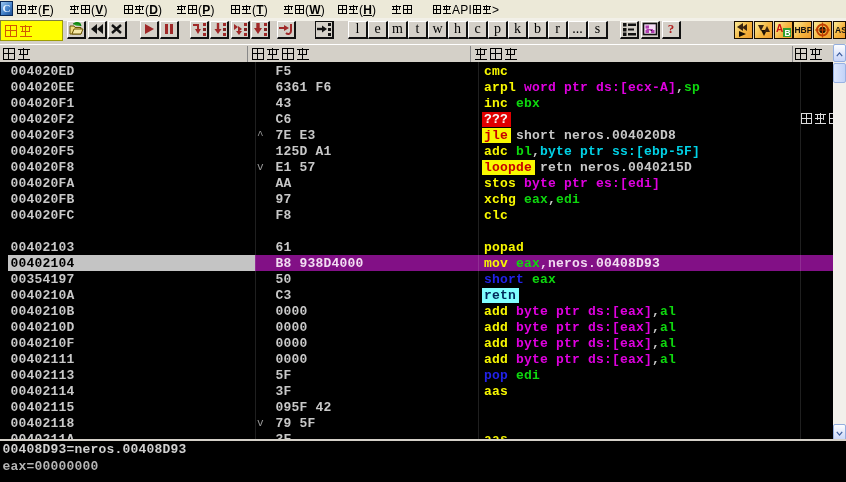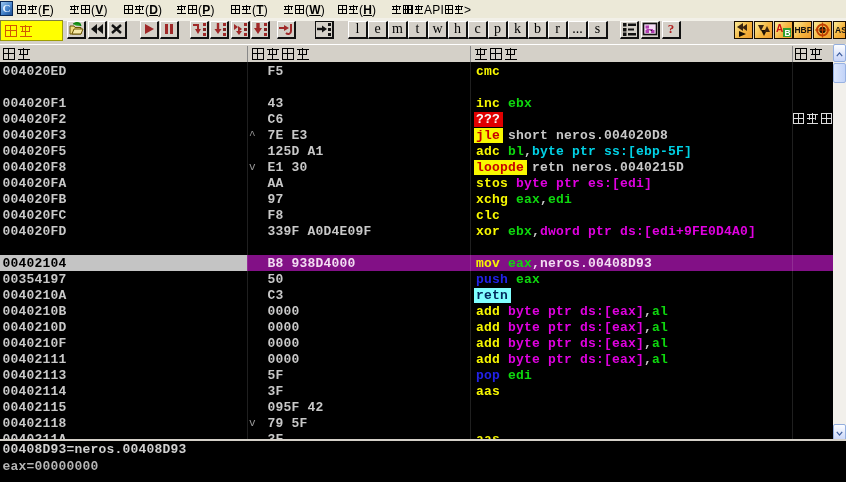--- a/index.html
+++ b/index.html
@@ -33,21 +33,21 @@
 #pausebox{position:absolute;left:0;top:-1px;width:63px;height:21px;background:#FFFF00;border:1px solid #A0A000;border-top-color:#808040;border-left-color:#808040}
 .tb{position:absolute;top:0;width:19px;height:18px;background:#D4D0C8;border-top:1px solid #FFF;border-left:1px solid #FFF;border-right:2px solid #111;border-bottom:2px solid #111}
 .tb svg{position:absolute;left:0;top:0}
 .lb{position:absolute;top:0;width:20px;height:18px;background:#D4D0C8;border-top:1px solid #FFF;border-left:1px solid #FFF;border-right:2px solid #111;border-bottom:2px solid #111;font:14px "Liberation Serif",serif;color:#000;text-align:center;line-height:14px;letter-spacing:0}
 .ob{position:absolute;top:0;width:19px;height:18px;background:linear-gradient(125deg,#FAE288 10%,#F5B53F 55%,#EF9D2E 100%);border:1px solid #1A0E00}
 .ob svg{position:absolute;left:0;top:0}
 
 #chead{position:absolute;left:0;top:44px;width:846px;height:18px;background:#D4D0C8;border-top:1px solid #FFF}
 .hsep{position:absolute;top:1px;height:16px;width:1px;background:#888}
 
-#list{position:absolute;left:0;top:62px;width:833px;height:377px;background:#000;overflow:hidden}
+#list{position:absolute;left:8px;top:62px;width:833px;height:377px;background:#000;overflow:hidden}
 .r{position:absolute;left:0;width:833px;height:16px;line-height:17.5px;white-space:pre}
 .a{position:absolute;left:2.5px;color:#C8C8C8}
 .h{position:absolute;left:267.5px;color:#C8C8C8}
 .d{position:absolute;left:476px}
 .ar{position:absolute;left:249px;color:#989898;font-weight:normal;font-size:11px}
 .Y{color:#F8F800}.G{color:#0ED80E}.M{color:#E000E0}.C{color:#00D2E6}.W{color:#C8C8C8}.B{color:#2222E8}
 .J{background:#F8F800;color:#C80000;padding:0 2.5px;margin:4px -2.5px}
 .X{background:#E00000;color:#F8F8F8;padding:0 2.5px;margin:0 -2.5px}
 .R{background:#80FFFF;color:#00285A;padding:0 2.5px;margin:0 -2.5px}
 .selA{position:absolute;left:0;top:0;width:247px;height:16px;background:#C4C4C4}
@@ -64,21 +64,21 @@
 </style></head><body>
 <div id="menu">
 <span class="mi" style="left:16px"><s class="q q11"></s><s class="q q2 q11"></s>(<u style="text-decoration:underline">F</u>)</span>
 <span class="mi" style="left:69px"><s class="q q2 q11"></s><s class="q q11"></s>(<u style="text-decoration:underline">V</u>)</span>
 <span class="mi" style="left:123px"><s class="q q11"></s><s class="q q2 q11"></s>(<u style="text-decoration:underline">D</u>)</span>
 <span class="mi" style="left:176px"><s class="q q2 q11"></s><s class="q q11"></s>(<u style="text-decoration:underline">P</u>)</span>
 <span class="mi" style="left:230px"><s class="q q11"></s><s class="q q2 q11"></s>(<u style="text-decoration:underline">T</u>)</span>
 <span class="mi" style="left:283px"><s class="q q2 q11"></s><s class="q q11"></s>(<u style="text-decoration:underline">W</u>)</span>
 <span class="mi" style="left:337px"><s class="q q11"></s><s class="q q2 q11"></s>(<u style="text-decoration:underline">H</u>)</span>
 <span class="mi" style="left:391px"><s class="q q2 q11"></s><s class="q q11"></s></span>
-<span class="mi" style="left:404px"><s class="q q11" style="width:10px"></s><s class="q q2 q11" style="width:10px"></s>API<s class="q q11" style="width:10px"></s><s class="q q2 q11" style="width:10px"></s>&gt;</span>
+<span class="mi" style="left:432px"><s class="q q11" style="width:10px"></s><s class="q q2 q11" style="width:10px"></s>API<s class="q q11" style="width:10px"></s><s class="q q2 q11" style="width:10px"></s>&gt;</span>
 </div>
 <div id="appico">C</div>
 <div id="tbar">
 <div id="pausebox"><s class="q q14" style="color:#D25A00;margin:3px 0 0 3px"></s><s class="q q2 q14" style="color:#D25A00;margin:3px 0 0 1px"></s></div>
 <div class="tb" style="left:67px">
       <svg width="16" height="14" viewBox="0 0 16 14">
         <path d="M2 12 L2 4 L6 4 L7 5.5 L13 5.5 L13 12 Z" fill="#F0DC82" stroke="#6B5500" stroke-width="1"></path>
         <path d="M4 12 L6 7 L15 7 L13 12 Z" fill="#F7EAA8" stroke="#6B5500" stroke-width="1"></path>
         <path d="M5 2 C8 -1.5 14 0 13 4 L8 3.5 Z" fill="#1E9E1E"></path>
         <path d="M5 2 C9 0 12 1 13 4" fill="none" stroke="#0A6A0A" stroke-width=".8"></path>
@@ -227,31 +227,32 @@
 <span style="position:absolute;left:2px;top:2px;color:#000"><s class="q q14"></s><s class="q q2 q14" style="margin-left:1px"></s></span>
 <span style="position:absolute;left:251px;top:2px;color:#000"><s class="q q14"></s><s class="q q2 q14" style="margin-left:1px"></s><s class="q q14" style="margin-left:1px"></s><s class="q q2 q14" style="margin-left:1px"></s></span>
 <span style="position:absolute;left:474px;top:2px;color:#000"><s class="q q2 q14"></s><s class="q q14" style="margin-left:1px"></s><s class="q q2 q14" style="margin-left:1px"></s></span>
 <span style="position:absolute;left:794px;top:2px;color:#000"><s class="q q14"></s><s class="q q2 q14" style="margin-left:1px"></s></span>
 <i class="hsep" style="left:247px"></i>
 <i class="hsep" style="left:470px"></i>
 <i class="hsep" style="left:792px"></i>
 </div>
 <div id="list">
 <div class="r" style="top:1px"><i class="a">004020ED</i><i class="h">F5</i><i class="d"><s class="Y">cmc</s></i></div>
+<div class="r" style="top:17px"><i class="a">004020EE</i><i class="h">6361 F6</i><i class="d"><s class="Y">arpl</s><s class="M"> word ptr ds:[ecx-A]</s><s class="W">,</s><s class="G">sp</s></i></div>
 <div class="r" style="top:33px"><i class="a">004020F1</i><i class="h">43</i><i class="d"><s class="Y">inc</s><s class="G"> ebx</s></i></div>
 <div class="r" style="top:49px"><i class="a">004020F2</i><i class="h">C6</i><i class="d"><s class="X">???</s></i><i style="position:absolute;left:792px;color:#DCDCDC"><s class="q q13" style="margin-top:1px"></s><s class="q q2 q13" style="margin:1px 0 0 1px"></s><s class="q q13" style="margin:1px 0 0 1px"></s></i></div>
 <div class="r" style="top:65px"><i class="ar">^</i><i class="a">004020F3</i><i class="h">7E E3</i><i class="d"><s class="J">jle</s><s class="W"> short neros.004020D8</s></i></div>
 <div class="r" style="top:81px"><i class="a">004020F5</i><i class="h">125D A1</i><i class="d"><s class="Y">adc</s><s class="G"> bl</s><s class="W">,</s><s class="C">byte ptr ss:[ebp-5F]</s></i></div>
-<div class="r" style="top:97px"><i class="ar">v</i><i class="a">004020F8</i><i class="h">E1 30</i><i class="d"><s class="J">loopde</s><s class="W"> retn neros.0040215D</s></i></div>
+<div class="r" style="top:97px"><i class="ar">v</i><i class="a">004020F8</i><i class="h">E1 57</i><i class="d"><s class="J">loopde</s><s class="W"> retn neros.0040215D</s></i></div>
 <div class="r" style="top:113px"><i class="a">004020FA</i><i class="h">AA</i><i class="d"><s class="Y">stos</s><s class="M"> byte ptr es:[edi]</s></i></div>
 <div class="r" style="top:129px"><i class="a">004020FB</i><i class="h">97</i><i class="d"><s class="Y">xchg</s><s class="G"> eax</s><s class="W">,</s><s class="G">edi</s></i></div>
 <div class="r" style="top:145px"><i class="a">004020FC</i><i class="h">F8</i><i class="d"><s class="Y">clc</s></i></div>
-<div class="r" style="top:161px"><i class="a">004020FD</i><i class="h">339F A0D4E09F</i><i class="d"><s class="Y">xor</s><s class="G"> ebx</s><s class="W">,</s><s class="M">dword ptr ds:[edi+9FE0D4A0]</s></i></div>
+<div class="r" style="top:177px"><i class="a">00402103</i><i class="h">61</i><i class="d"><s class="Y">popad</s></i></div>
 <div class="r" style="top:193px"><b class="selA"></b><b class="selP"></b><i class="a" style="color:#000">00402104</i><i class="h" style="color:#F2DCF2">B8 938D4000</i><i class="d"><s class="Y">mov</s><s class="G"> eax</s><s style="color:#F2DCF2">,neros.00408D93</s></i></div>
-<div class="r" style="top:209px"><i class="a">00354197</i><i class="h">50</i><i class="d"><s class="B">push</s><s class="G"> eax</s></i></div>
+<div class="r" style="top:209px"><i class="a">00354197</i><i class="h">50</i><i class="d"><s class="B">short</s><s class="G"> eax</s></i></div>
 <div class="r" style="top:225px"><i class="a">0040210A</i><i class="h">C3</i><i class="d"><s class="R">retn</s></i></div>
 <div class="r" style="top:241px"><i class="a">0040210B</i><i class="h">0000</i><i class="d"><s class="Y">add</s><s class="M"> byte ptr ds:[eax]</s><s class="W">,</s><s class="G">al</s></i></div>
 <div class="r" style="top:257px"><i class="a">0040210D</i><i class="h">0000</i><i class="d"><s class="Y">add</s><s class="M"> byte ptr ds:[eax]</s><s class="W">,</s><s class="G">al</s></i></div>
 <div class="r" style="top:273px"><i class="a">0040210F</i><i class="h">0000</i><i class="d"><s class="Y">add</s><s class="M"> byte ptr ds:[eax]</s><s class="W">,</s><s class="G">al</s></i></div>
 <div class="r" style="top:289px"><i class="a">00402111</i><i class="h">0000</i><i class="d"><s class="Y">add</s><s class="M"> byte ptr ds:[eax]</s><s class="W">,</s><s class="G">al</s></i></div>
 <div class="r" style="top:305px"><i class="a">00402113</i><i class="h">5F</i><i class="d"><s class="B">pop</s><s class="G"> edi</s></i></div>
 <div class="r" style="top:321px"><i class="a">00402114</i><i class="h">3F</i><i class="d"><s class="Y">aas</s></i></div>
 <div class="r" style="top:337px"><i class="a">00402115</i><i class="h">095F 42</i></div>
 <div class="r" style="top:353px"><i class="ar">v</i><i class="a">00402118</i><i class="h">79 5F</i></div>
 <div class="r" style="top:369px"><i class="a">0040211A</i><i class="h">3F</i><i class="d"><s class="Y">aas</s></i></div>

